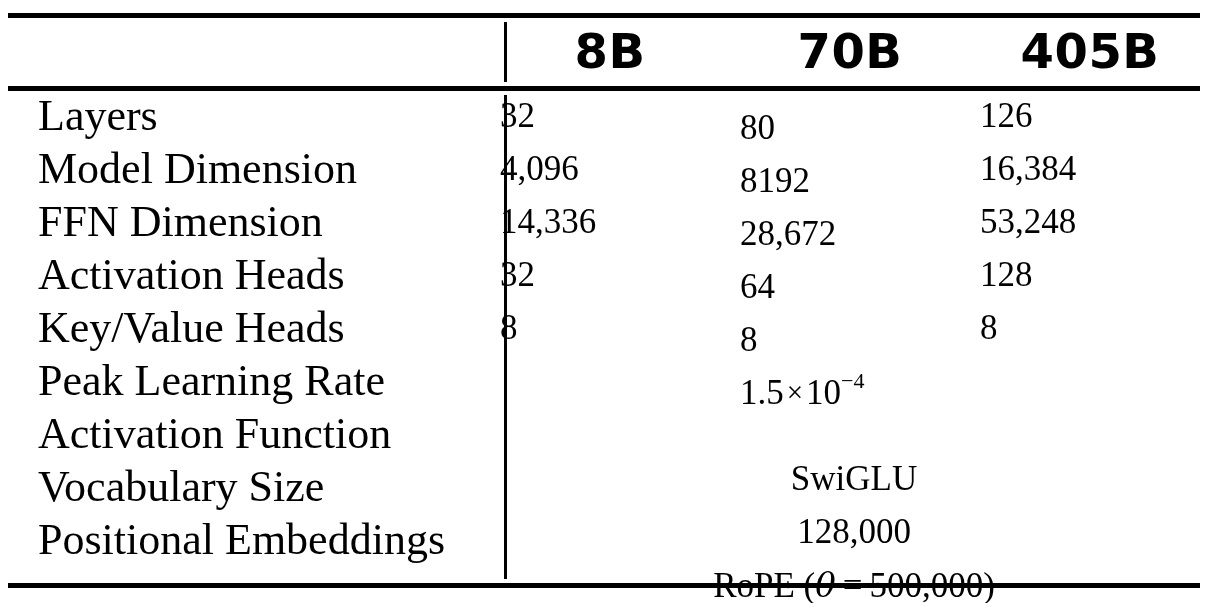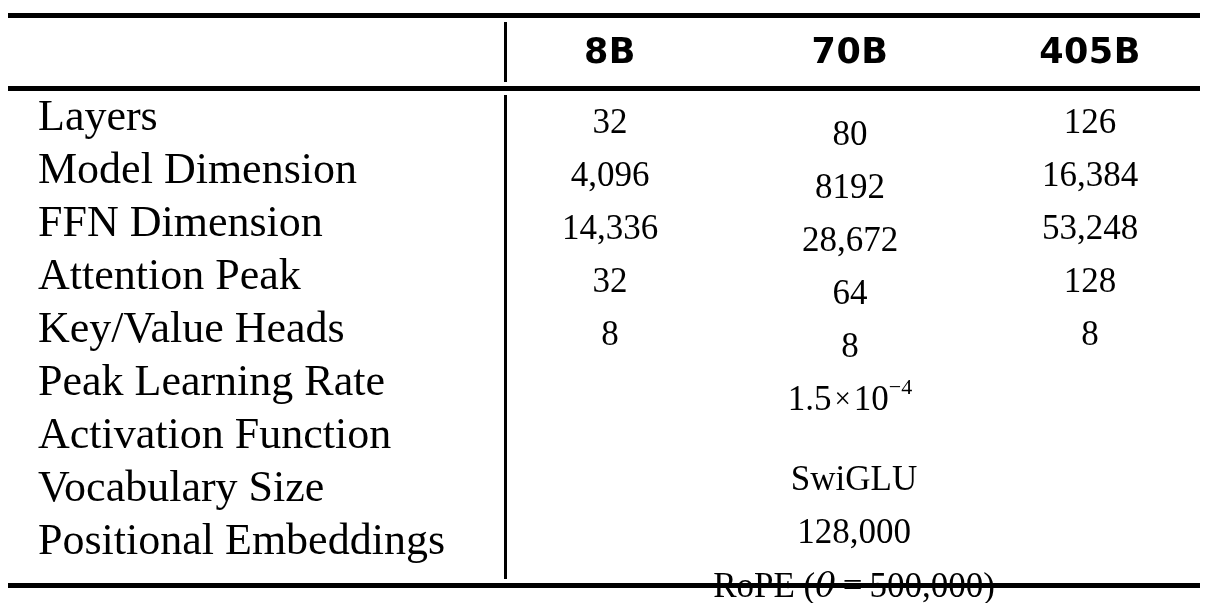--- a/index.html
+++ b/index.html
@@ -53,21 +53,21 @@
     width: 1192px;
     height: 50px;
   }
   .col-head {
     position: absolute;
     top: 0;
     width: 220px;
     text-align: center;
     font-family: "DejaVu Sans", "Liberation Sans", sans-serif;
     font-weight: bold;
-    font-size: 35px;
+    font-size: 48px;
     line-height: 46px;
     letter-spacing: 0.5px;
   }
   .col-head.c1 { left: 492px; }
   .col-head.c2 { left: 732px; }
   .col-head.c3 { left: 972px; }
 
   
   .body-rows {
     position: absolute;
@@ -86,23 +86,23 @@
     position: absolute;
     left: 30px;
     top: 0;
     width: 450px;
     font-size: 44px;
     line-height: 50px;
     white-space: nowrap;
   }
   .cell {
     position: absolute;
-    top: 6px;
+    top: 0;
     width: 220px;
-    text-align: center;
+    text-align: left;
     font-size: 35px;
     line-height: 50px;
     white-space: nowrap;
   }
   .cell.c1 { left: 492px; }
   .cell.c2 { left: 732px; margin-top: 12px; }
   .cell.c3 { left: 972px; }
 
   .cell-span {
     position: absolute;
@@ -173,21 +173,21 @@
     </div>
 
     <div class="row" style="top:106px">
       <div class="row-label">FFN Dimension</div>
       <div class="cell c1">14,336</div>
       <div class="cell c2">28,672</div>
       <div class="cell c3">53,248</div>
     </div>
 
     <div class="row" style="top:159px">
-      <div class="row-label">Attention Peak</div>
+      <div class="row-label">Activation Heads</div>
       <div class="cell c1">32</div>
       <div class="cell c2">64</div>
       <div class="cell c3">128</div>
     </div>
 
     <div class="row" style="top:212px">
       <div class="row-label">Key/Value Heads</div>
       <div class="cell c1">8</div>
       <div class="cell c2">8</div>
       <div class="cell c3">8</div>

